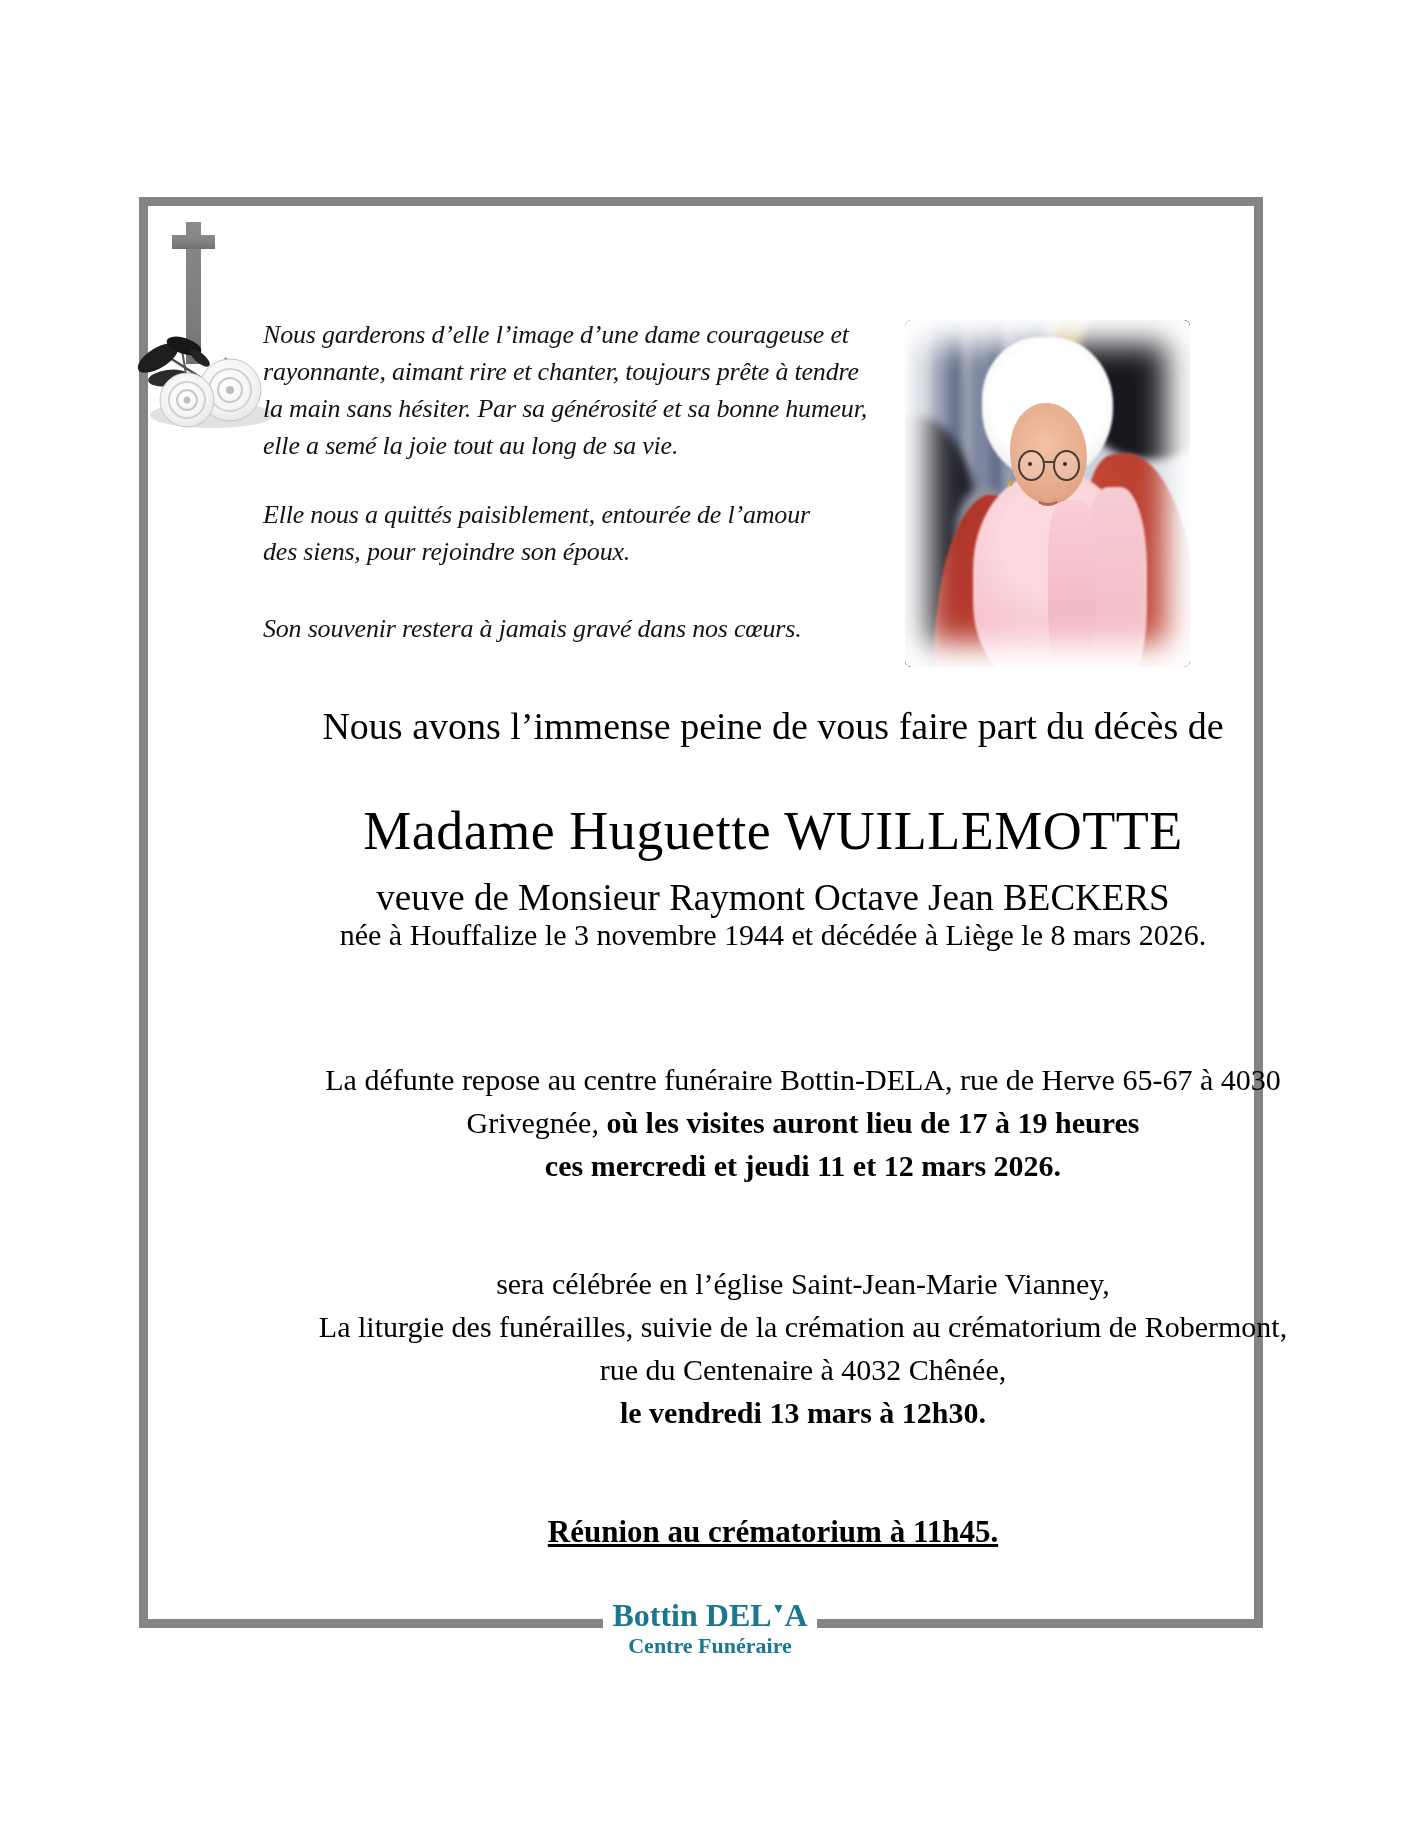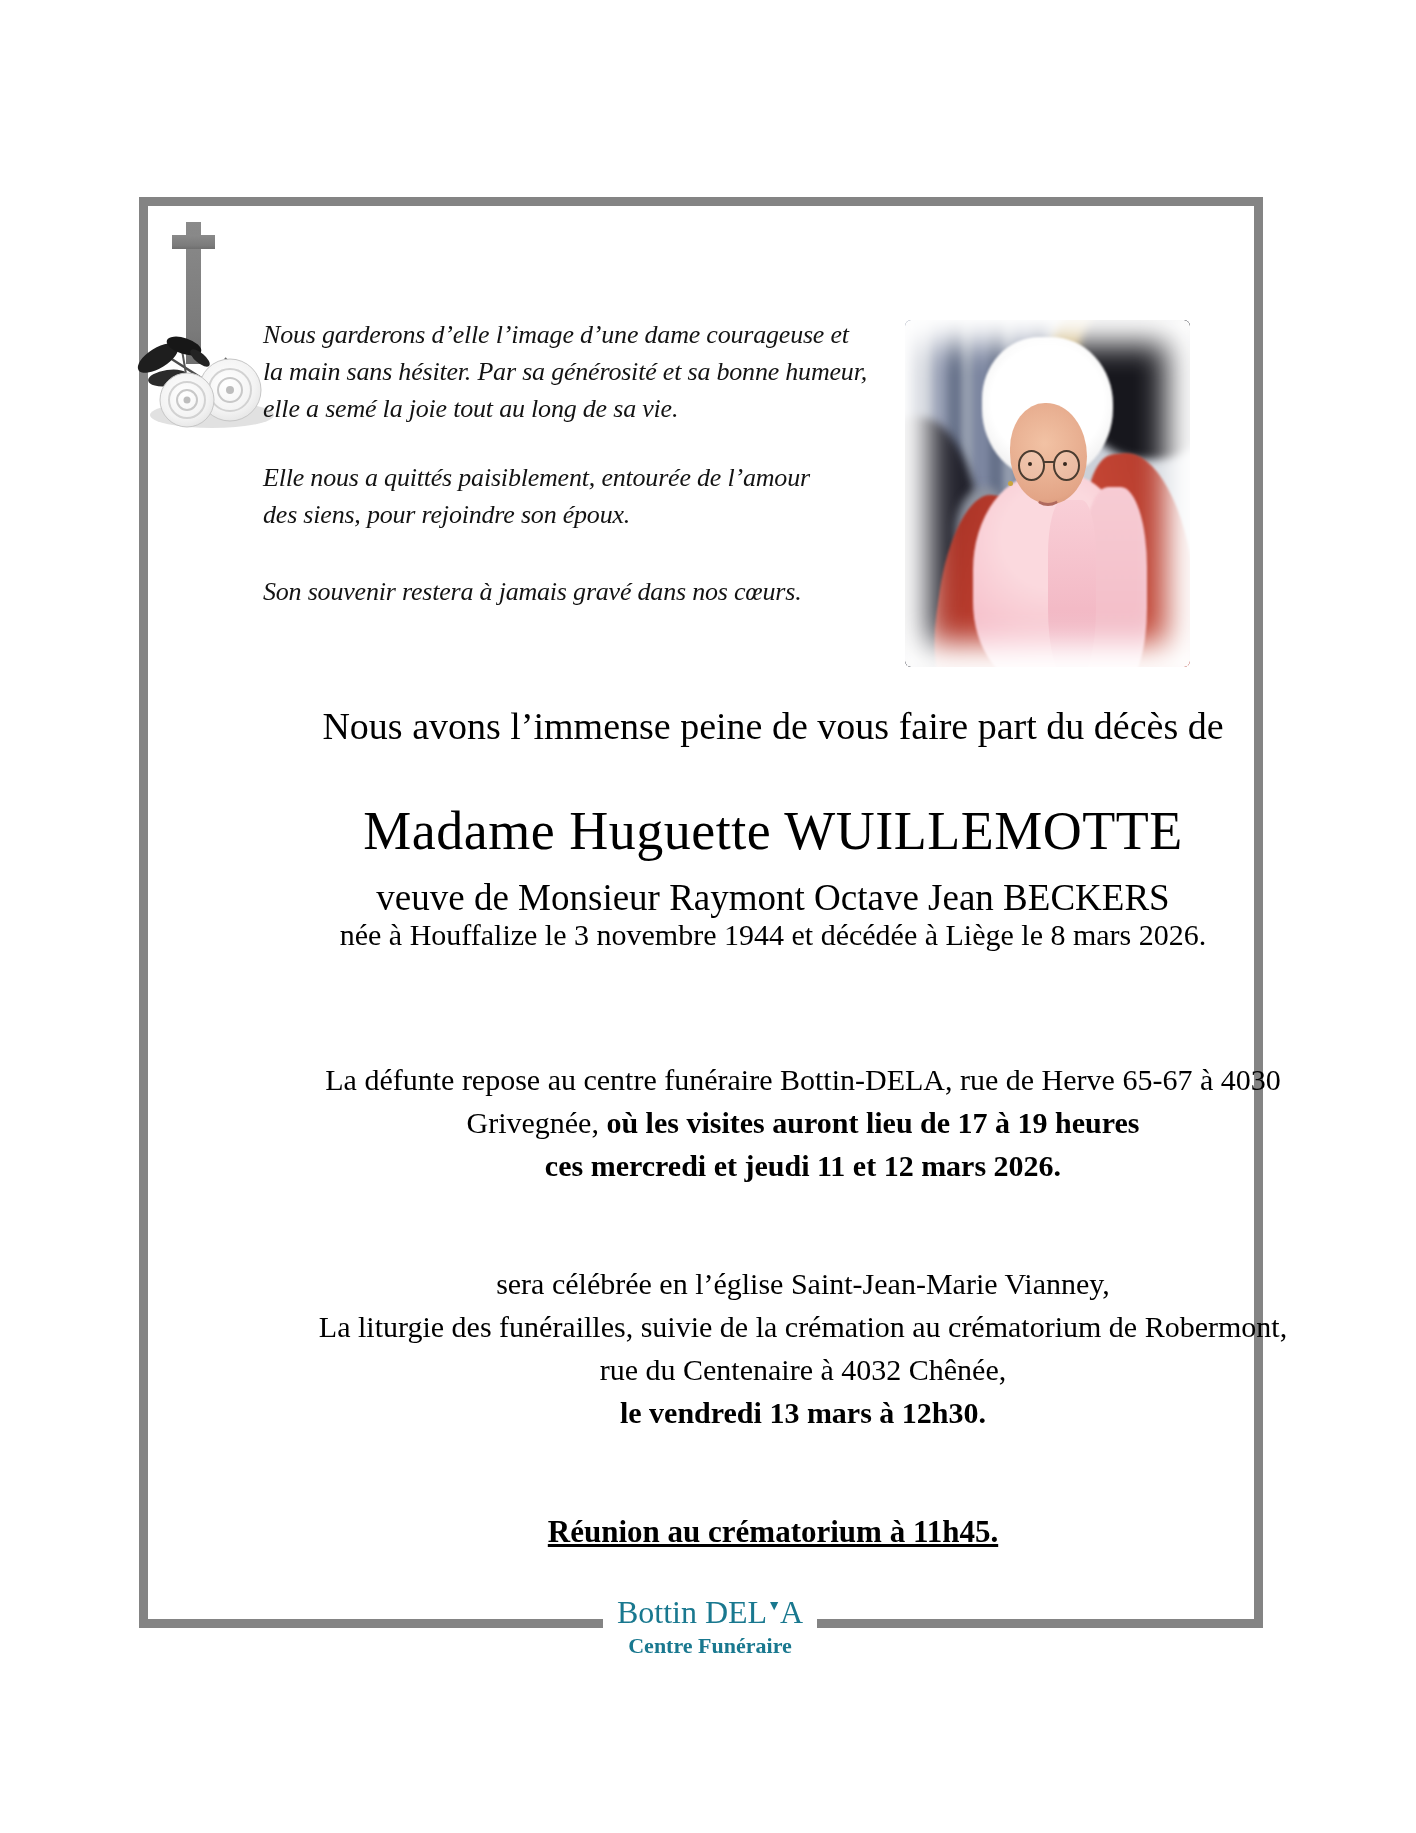--- a/index.html
+++ b/index.html
@@ -90,21 +90,21 @@
   .block{position:absolute;left:139px;width:1328px;text-align:center;font-size:30px;line-height:43px;}
   .visit{top:1058px;}
   .cerem{top:1262px;}
   .b{font-weight:bold;}
   .meeting{top:1514px;font-size:31px;font-weight:bold;text-decoration:underline;}
   
   .logo-box{
     position:absolute;left:603px;top:1576px;width:214px;height:86px;
     background:#ffffff;z-index:3;text-align:center;
   }
-  .brand{margin-top:10px;font-size:32px;font-weight:normal;line-height:40px;color:#19788f;white-space:nowrap;}
+  .brand{margin-top:16px;font-size:32px;font-weight:bold;line-height:34px;color:#19788f;white-space:nowrap;}
   .brand .tri{font-size:14px;vertical-align:13px;letter-spacing:-1px;}
   .brand-sub{margin-top:2px;font-size:22px;font-weight:bold;line-height:24px;color:#19788f;}
 </style>
 </head>
 <body>
 
 <div class="page">
 
   <div class="frame"></div>
 
@@ -145,20 +145,21 @@
       <circle cx="57" cy="192" r="27" fill="url(#roseg)" stroke="#c6c6c6" stroke-width="1"></circle>
       <circle cx="57" cy="192" r="18" fill="none" stroke="#d2d2d2" stroke-width="2"></circle>
       <circle cx="57" cy="192" r="10" fill="none" stroke="#c8c8c8" stroke-width="2"></circle>
       <circle cx="57" cy="192" r="3.5" fill="#bdbdbd"></circle>
     </svg>
   </div>
 
   <div class="tribute">
     <div class="tpar">
       <div class="tline">Nous garderons d’elle l’image d’une dame courageuse et</div>
+      <div class="tline">rayonnante, aimant rire et chanter, toujours prête à tendre</div>
       <div class="tline">la main sans hésiter. Par sa générosité et sa bonne humeur,</div>
       <div class="tline">elle a semé la joie tout au long de sa vie.</div>
     </div>
     <div class="gap1"></div>
     <div class="tpar">
       <div class="tline">Elle nous a quittés paisiblement, entourée de l’amour</div>
       <div class="tline">des siens, pour rejoindre son époux.</div>
     </div>
     <div class="gap2"></div>
     <div class="tpar">

